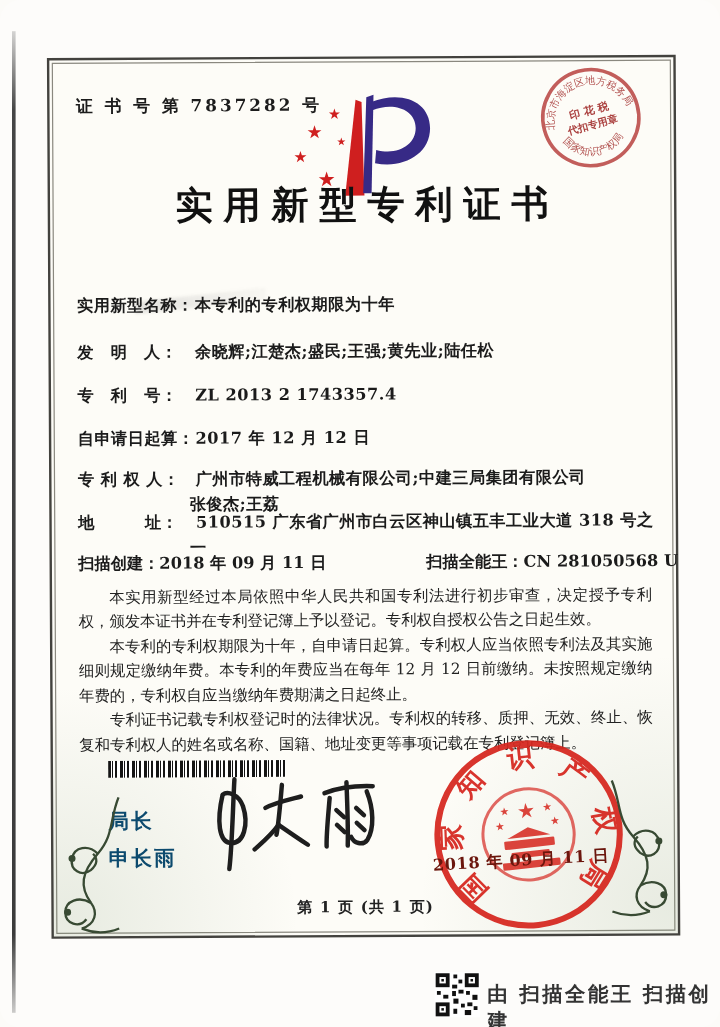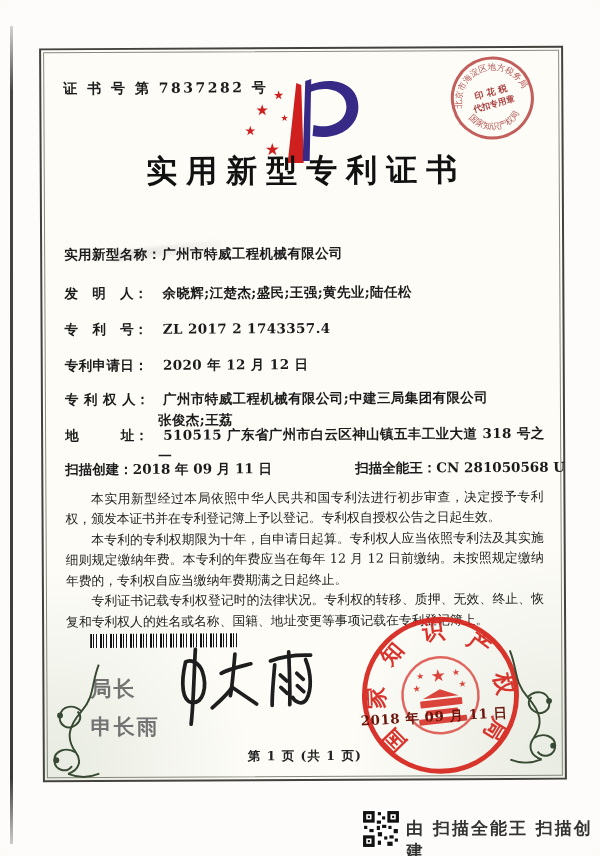--- a/index.html
+++ b/index.html
@@ -32,22 +32,22 @@
   .r1{top:196px}.r2{top:235px}.r3{top:271px}.r4{top:307px}.r5{top:341px}.r6{top:377px}
   .grant{position:absolute;top:411px;left:22px;width:478px;font-size:13.5px;
         font-weight:600;color:#1b1b1b;white-space:nowrap;}
   .grant .right{position:absolute;left:290px;top:0;}
   .body-text{position:absolute;left:22px;top:439px;width:478px;font-size:12.8px;
         line-height:1.6;text-align:justify;color:#222;}
   .body-text p{margin:0;text-indent:2em;}
   .barcode{position:absolute;left:46px;top:584px;width:148px;height:14px;
         background:repeating-linear-gradient(90deg,#141414 0 2px,#fff 2px 3px,#141414 3px 4px,
                    #fff 4px 6px,#141414 6px 7px,#fff 7px 10px);}
-  .director{position:absolute;left:46px;top:620px;font-size:21px;font-weight:600;
-        line-height:1.8;color:#737373;letter-spacing:2px;}
+  .director{position:absolute;left:46px;top:620px;font-size:17px;font-weight:600;
+        line-height:1.8;color:#0c4a6e;letter-spacing:2px;}
   .signature{position:absolute;left:110px;top:592px;width:178px;height:88px;
         transform:rotate(-2deg);}
   .big-seal{position:absolute;left:312px;top:563px;width:168px;height:168px;
         transform:rotate(-6deg);opacity:.93;}
   .seal-date{position:absolute;left:316px;top:660px;font-size:13.5px;font-weight:700;
         color:#6b160d;transform:rotate(-3deg);letter-spacing:.5px;z-index:5;}
   .page-footer{position:absolute;left:0;right:0;top:699px;text-align:center;
         font-size:12.5px;font-weight:600;color:#222;letter-spacing:1px;}
   .flourish{position:absolute;width:78px;height:118px;}
   .flourish.bl{left:-6px;top:612px;}
@@ -91,33 +91,33 @@
       <text font-size="8.5" fill="#a43230" opacity="0.9">
         <textPath href="#tsBot" startOffset="1">国家知识产权局</textPath>
       </text>
     </svg>
 
     <div class="title">实用新型专利证书</div>
     <div class="smudge"></div>
 
     <div class="f-row r1">
       <span class="f-label">实用新型名称：</span>
-      <span class="f-val">广州市特威工程机械有限公司</span>
+      <span class="f-val">本专利的专利权期限为十年</span>
     </div>
     <div class="f-row r2">
       <span class="f-label">发　明　人：</span>
       <span class="f-val">余晓辉;江楚杰;盛民;王强;黄先业;陆任松</span>
     </div>
     <div class="f-row r3">
       <span class="f-label">专　利　号：</span>
-      <span class="f-val">ZL 2017 2 1743357.4</span>
+      <span class="f-val">ZL 2013 2 1743357.4</span>
     </div>
     <div class="f-row r4">
-      <span class="f-label">专利申请日：</span>
-      <span class="f-val">2020 年 12 月 12 日</span>
+      <span class="f-label">自申请日起算：</span>
+      <span class="f-val">2017 年 12 月 12 日</span>
     </div>
     <div class="f-row r5">
       <span class="f-label">专 利 权 人：</span>
       <span class="f-val">广州市特威工程机械有限公司;中建三局集团有限公司</span>
       <span class="f-line2">张俊杰;王荔</span>
     </div>
     <div class="f-row r6">
       <span class="f-label">地　　　址：</span>
       <span class="f-val">510515 广东省广州市白云区神山镇五丰工业大道 318 号之</span>
       <span class="f-line2">一</span>

